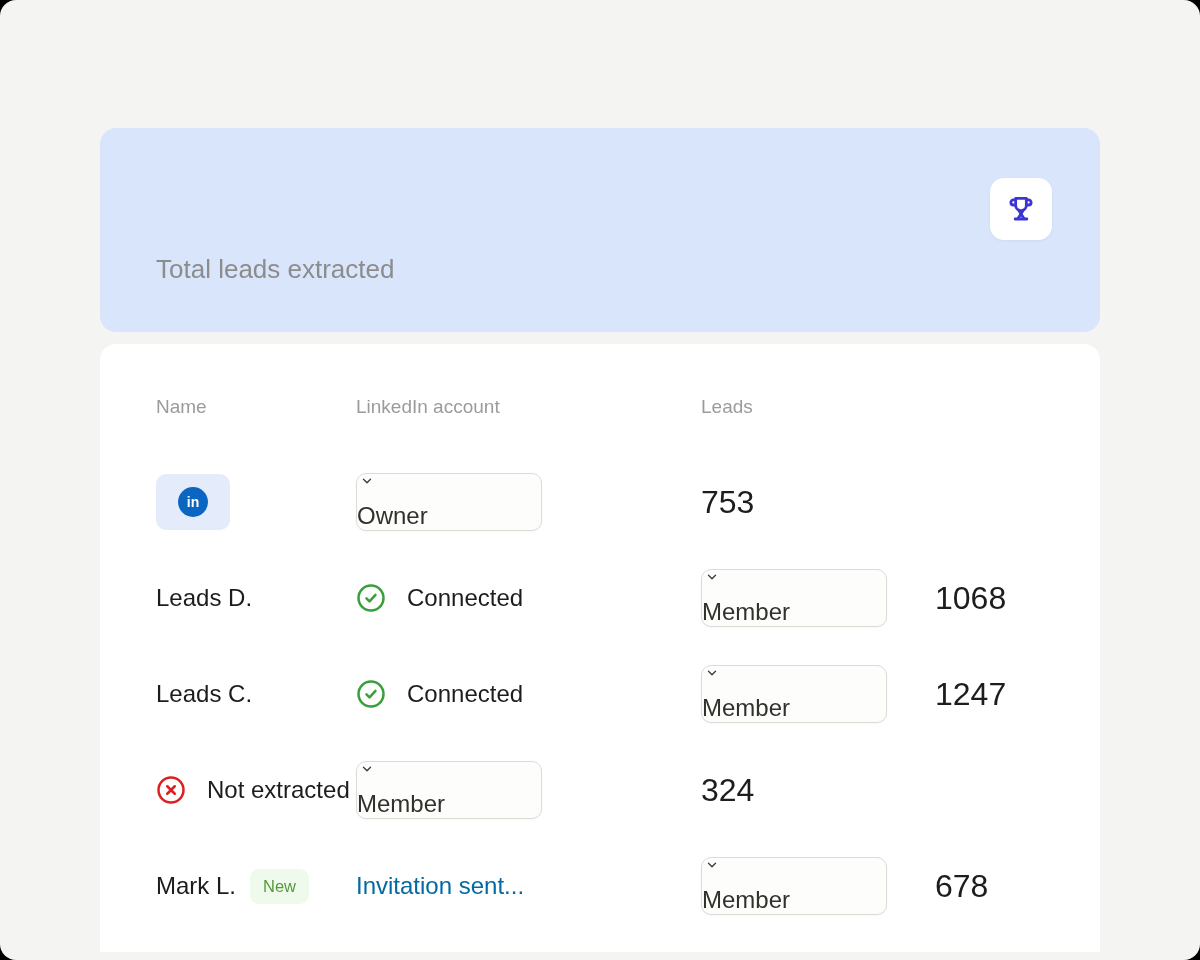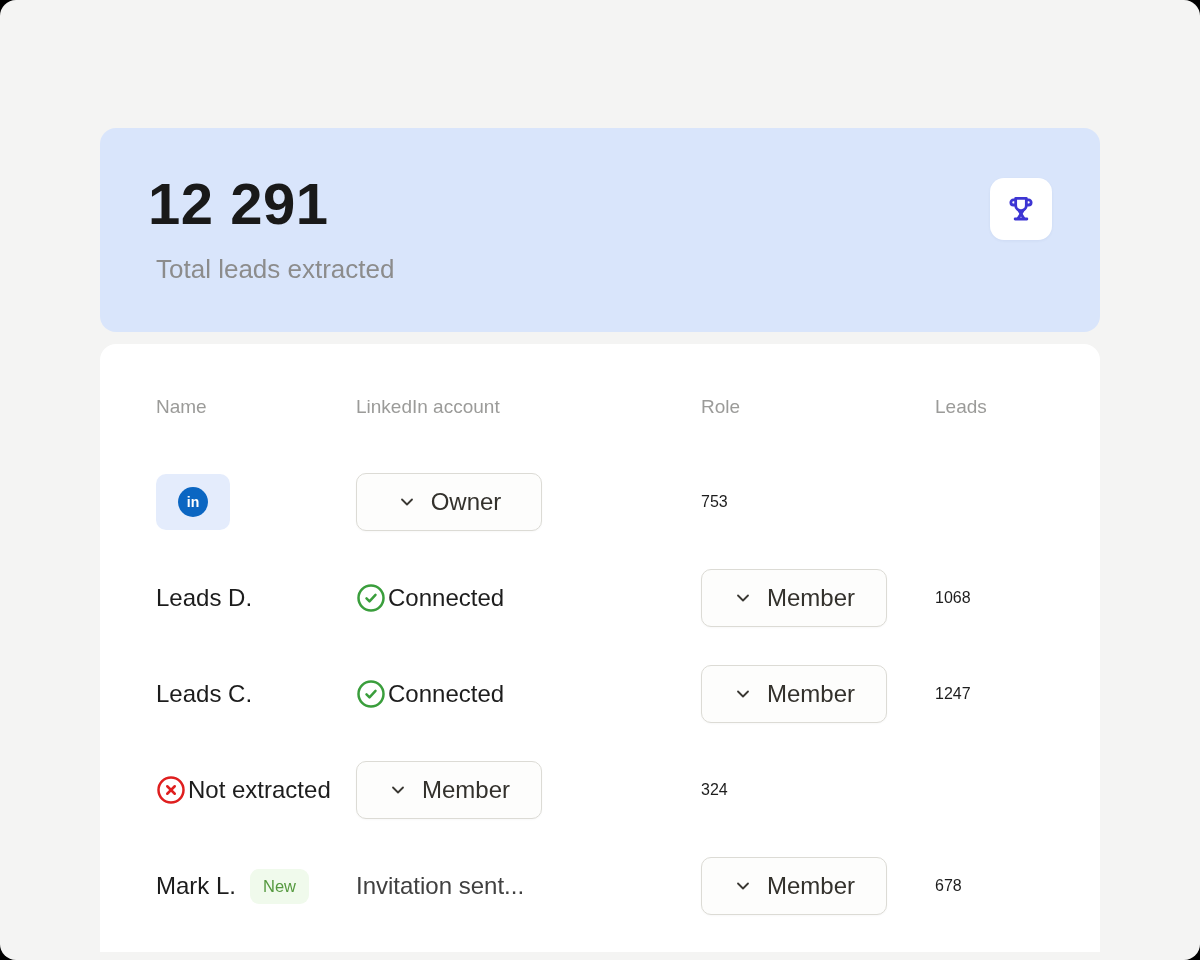--- a/index.html
+++ b/index.html
@@ -120,79 +120,78 @@
     font-size: 14px;
     font-weight: 700;
     display: flex;
     align-items: center;
     justify-content: center;
     flex: 0 0 auto;
   }
   .status {
     display: flex;
     align-items: center;
-    gap: 2px;
+    gap: 21px;
     font-size: 24px;
     color: #1d1d1d;
   }
   .status svg { width: 30px; height: 30px; flex: 0 0 auto; }
-  .status.muted { color: #404040; }
+  .status.muted { color: #0369a1; }
   .ic-green { color: var(--success-green, #3a9e3c); }
   .ic-red { color: var(--error-red, #df1f1f); }
 
   
   .role-dd {
     width: 186px; height: 58px;
     display: inline-flex;
-    align-items: center;
+    align-items: flex-start;
     justify-content: center;
     gap: 14px;
     background: #fdfdfc;
     border: 1.5px solid #dcdbd5;
     border-radius: 10px;
     font-family: inherit;
     font-size: 24px;
     font-weight: 500;
     color: #33312c;
     cursor: pointer;
     box-shadow: 0 1px 2px rgba(0,0,0,0.03);
+    flex-direction: column;
   }
   .role-dd svg { width: 20px; height: 20px; color: #3a3833; }
 
   .leads-cell {
-    font-size: 16px;
+    font-size: 32px;
     color: #1d1d1d;
   }
 </style>
 </head>
 <body>
 
 <div class="canvas">
 
   <section class="banner">
-    <div class="banner-value">12 291</div>
     <div class="banner-label">Total leads extracted</div>
     <button class="trophy-btn">
       <svg viewBox="0 0 24 24" fill="none" stroke="currentColor" stroke-width="2.1" stroke-linecap="round" stroke-linejoin="round">
         <path d="M8 4h8v5.2a4 4 0 0 1-8 0V4z"></path>
         <path d="M8 5.2H6.3a1.9 1.9 0 0 0 0 3.8H8"></path>
         <path d="M16 5.2h1.7a1.9 1.9 0 0 1 0 3.8H16"></path>
         <path d="M10.2 12.8l4 6.4"></path>
         <path d="M13.8 12.8l-4 6.4"></path>
         <path d="M7.6 19.5h8.8"></path>
       </svg>
     </button>
   </section>
 
   <section class="card">
 
     <div class="thead">
       <div>Name</div>
       <div>LinkedIn account</div>
-      <div>Role</div>
       <div>Leads</div>
     </div>
 
     <div class="trow">
       <div>
         <button class="connect-btn">
           <span class="li-badge">in</span>
         </button>
       </div>
       <div>

